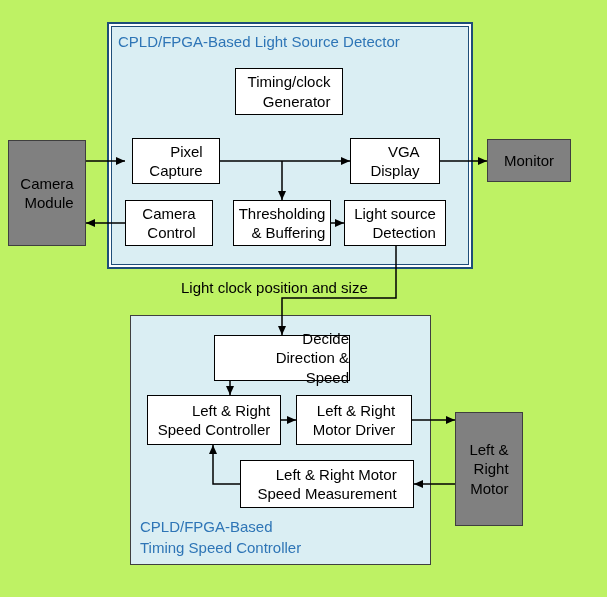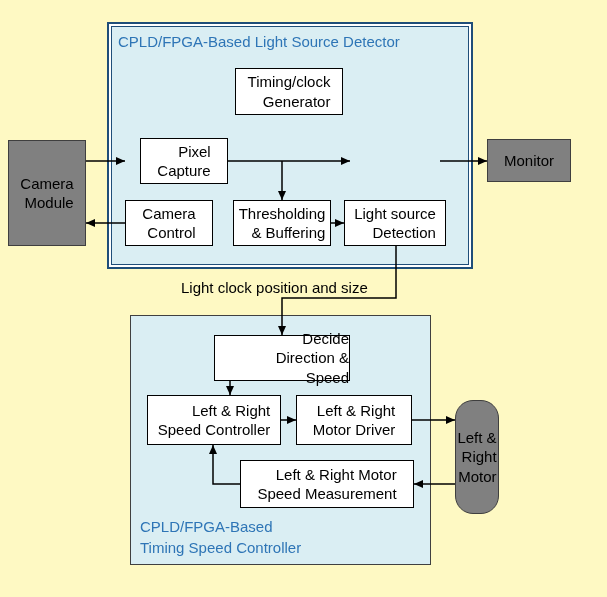--- a/index.html
+++ b/index.html
@@ -1,20 +1,20 @@
 <!DOCTYPE html>
 <html><head>
 <meta charset="utf-8">
 <style>
   html, body { margin: 0; padding: 0; background: #ffffff; }
   .canvas {
     position: relative;
     width: 607px;
     height: 597px;
-    background: #fef9c3;
+    background: #bef264;
     font-family: "Liberation Sans", sans-serif;
     overflow: hidden;
   }
   
   .container-outer {
     position: absolute;
     background: #ffffff;
     border: 2px solid #1F4E79;
     box-sizing: border-box;
   }
@@ -68,32 +68,32 @@
     font-size: 15px;
     line-height: 1.3;
     color: #000000;
     white-space: pre-line;
   }
   .gray {
     background: #808080;
     border: 1.5px solid #3f3f3f;
   }
   .n-timing   { left: 235px; top: 68px;  width: 108px; height: 47px; }
-  .n-pixel    { left: 140px; top: 138px; width: 88px;  height: 46px; }
+  .n-pixel    { left: 132px; top: 138px; width: 88px;  height: 46px; }
   .n-vga      { left: 350px; top: 138px; width: 90px;  height: 46px; }
   .n-camctl   { left: 125px; top: 200px; width: 88px;  height: 46px; }
   .n-thresh   { left: 233px; top: 200px; width: 98px;  height: 46px; }
   .n-lsd      { left: 344px; top: 200px; width: 102px; height: 46px; }
   .n-decide   { left: 214px; top: 335px; width: 136px; height: 46px; padding-left: 20px; }
   .n-speedctl { left: 147px; top: 395px; width: 134px; height: 50px; }
   .n-driver   { left: 296px; top: 395px; width: 116px; height: 50px; }
   .n-measure  { left: 240px; top: 460px; width: 174px; height: 48px; }
   .g-camera   { left: 8px;   top: 140px; width: 78px;  height: 106px; }
   .g-monitor  { left: 487px; top: 139px; width: 84px;  height: 43px; }
-  .g-motor    { left: 455px; top: 400px; width: 44px;  height: 114px; border-radius: 18px; }
+  .g-motor    { left: 455px; top: 412px; width: 68px;  height: 114px; }
   
   .signal-label {
     position: absolute;
     left: 181px; top: 279px;
     font-size: 15px;
     color: #000000;
   }
 </style>
 </head>
 <body>
@@ -128,20 +128,22 @@
   <div class="blue-title t-detector">CPLD/FPGA-Based Light Source Detector</div>
   <div class="blue-title t-motor">CPLD/FPGA-Based
 Timing Speed Controller</div>
 
   <div class="signal-label">Light clock position and size</div>
 
   <div class="node n-timing">Timing/clock
 Generator</div>
   <div class="node n-pixel">Pixel
 Capture</div>
+  <div class="node n-vga">VGA
+Display</div>
   <div class="node n-camctl">Camera
 Control</div>
   <div class="node n-thresh">Thresholding
 &amp; Buffering</div>
   <div class="node n-lsd">Light source
 Detection</div>
 
   <div class="node n-decide">Decide
 Direction &amp; Speed</div>
   <div class="node n-speedctl">Left &amp; Right

